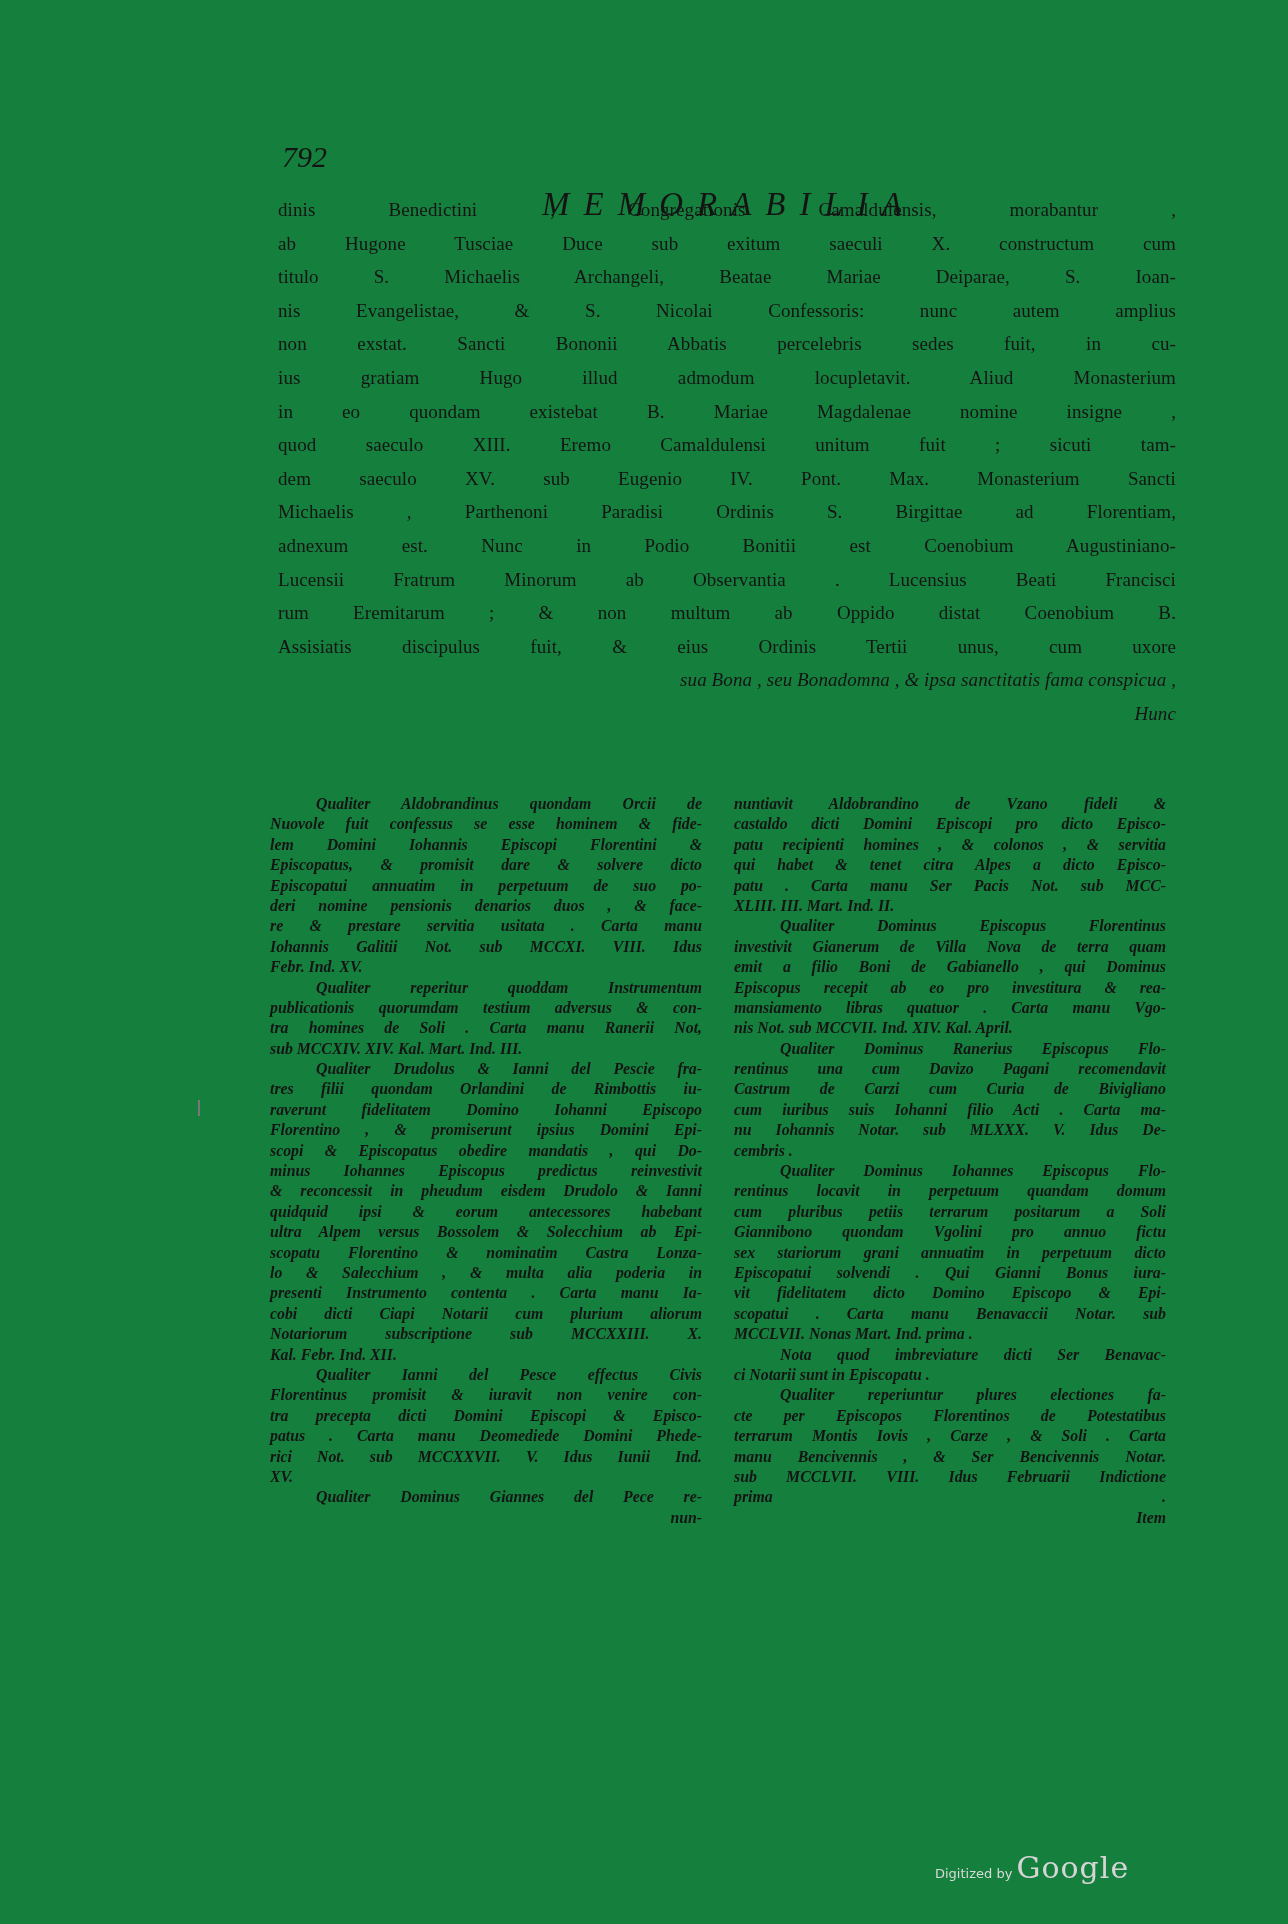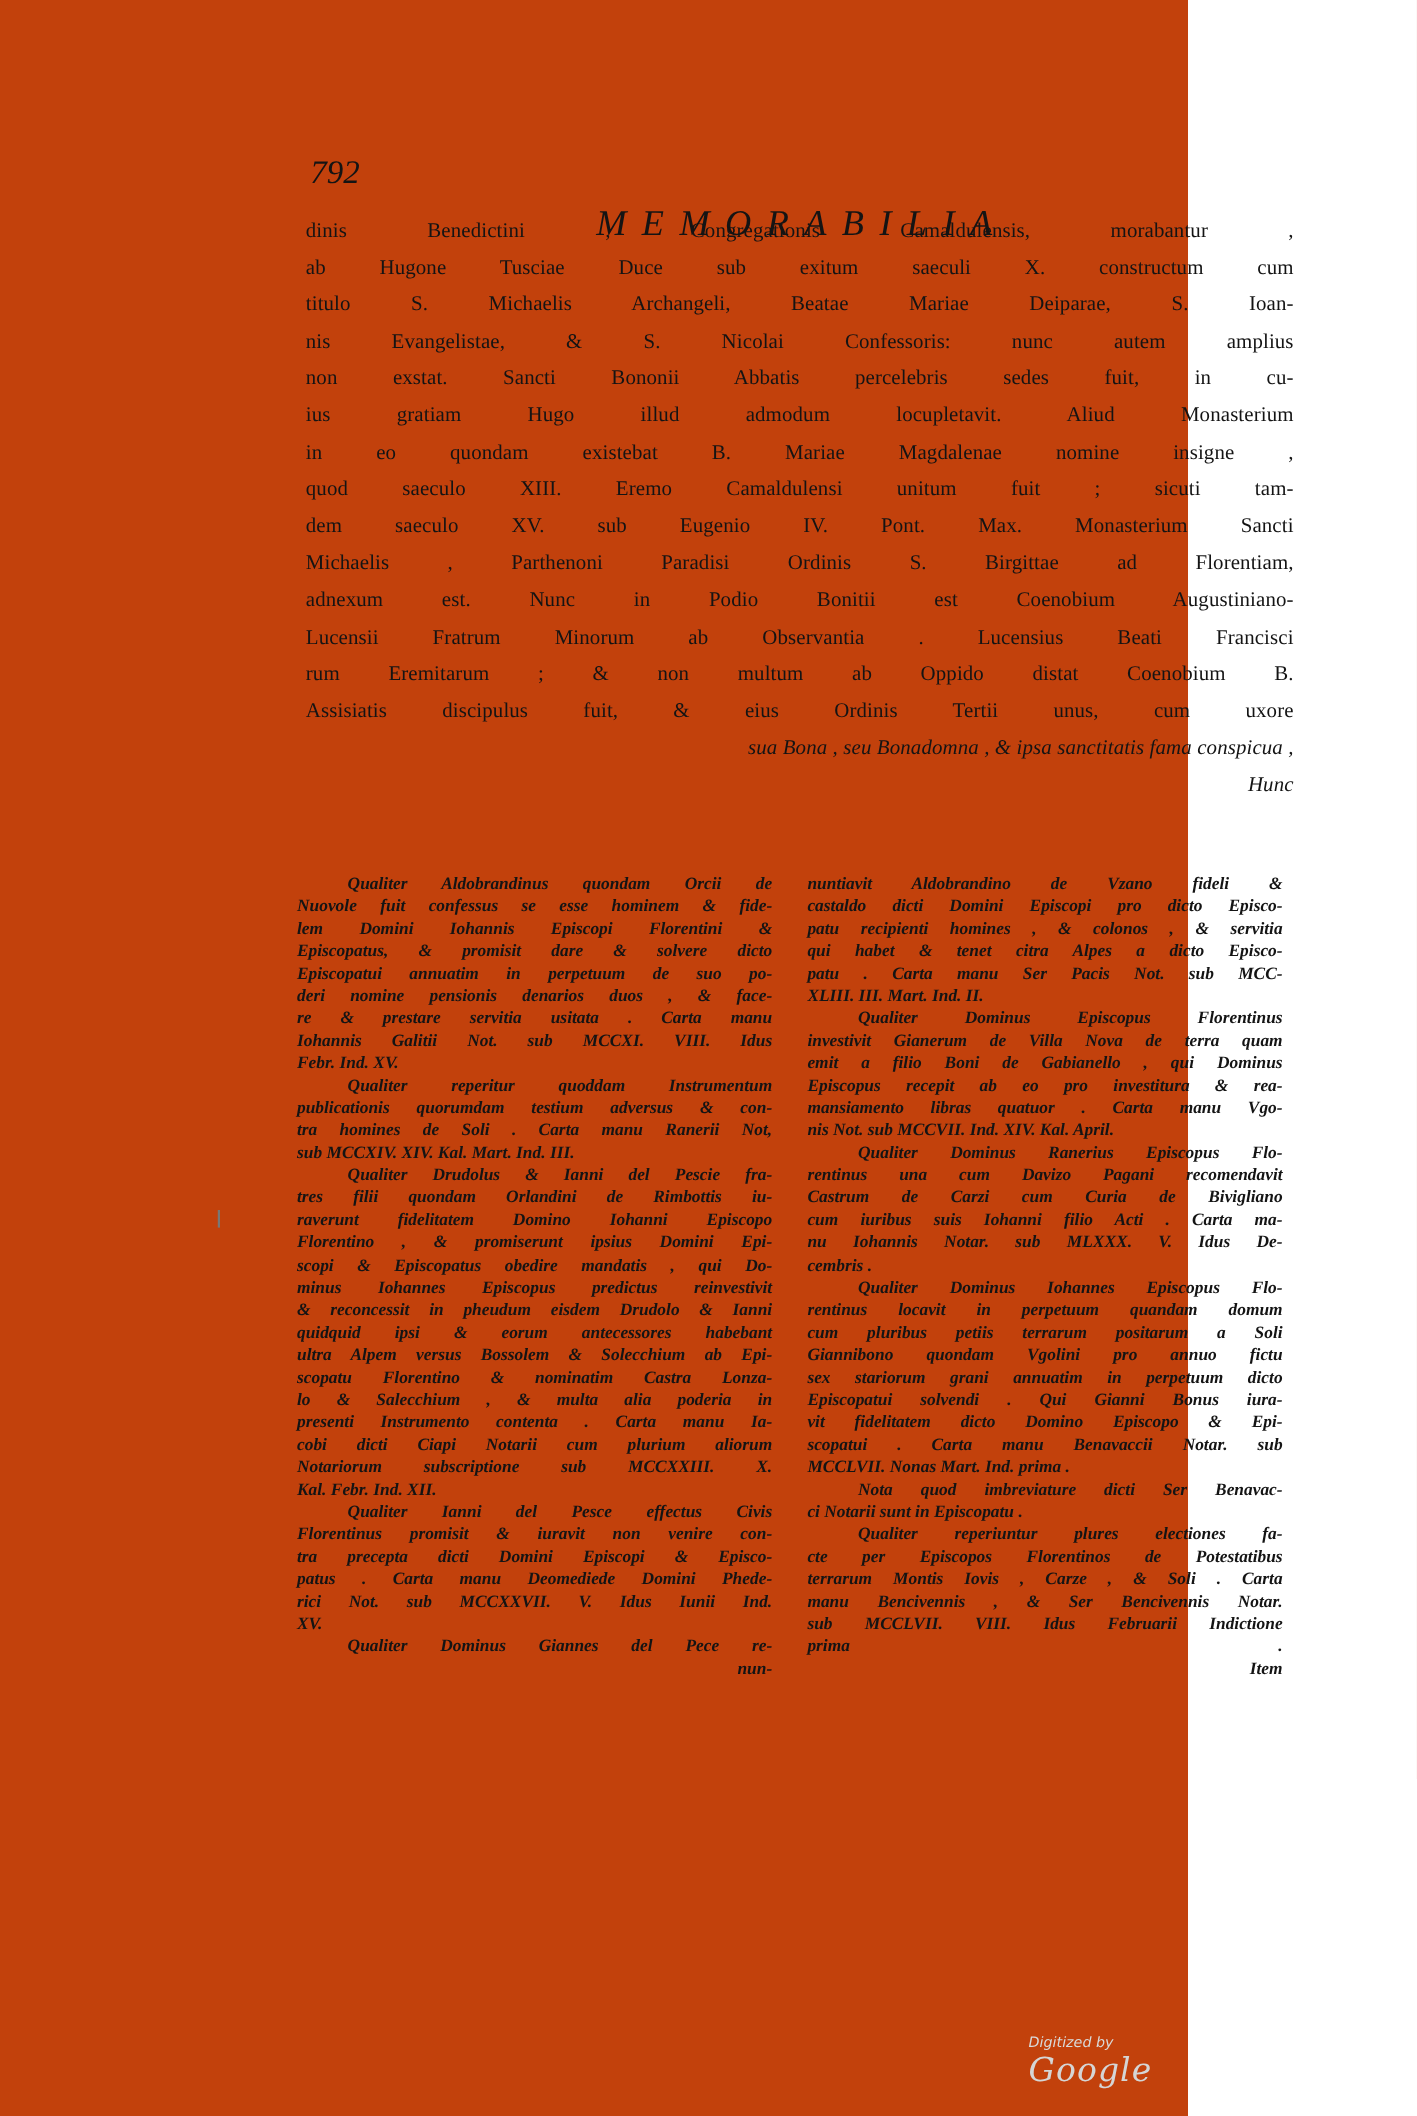--- a/index.html
+++ b/index.html
@@ -1,20 +1,20 @@
 <!DOCTYPE html>
 <html><head>
 <meta charset="utf-8">
 <style>
   html, body { margin: 0; padding: 0; background: #ffffff; }
   body {
     width: 1288px; height: 1924px; position: relative; overflow: hidden;
     font-family: "Liberation Serif", "DejaVu Serif", serif; color: #141414;
   }
-  .page { position: absolute; left: 0; top: 0; width: 1080px; height: 1924px; background: #c2410c; }
+  .page { position: absolute; left: 0; top: 0; width: 1288px; height: 1924px; background: #15803d; }
 
   .running-head { position: absolute; top: 140px; left: 282px; width: 900px; height: 40px; }
   .page-number { position: absolute; left: 0; top: 0; font-size: 30px; font-style: italic; }
   .running-title { position: absolute; left: 260px; top: -2px; font-size: 33px; font-style: italic; letter-spacing: 14px; margin-top: 48px; }
 
   .main-text { position: absolute; left: 278px; top: 193px; width: 898px; }
   .main-line {
     font-size: 19px; line-height: 33.6px; height: 33.6px; white-space: nowrap;
     text-align: justify; text-align-last: justify; letter-spacing: 0.1px;
   }
@@ -29,21 +29,21 @@
     font-style: italic; font-weight: bold;
     text-align: justify; text-align-last: justify;
   }
   .note-line.indent { padding-left: 46px; }
   .note-line.short { text-align-last: left; }
   .note-line.right-end { text-align-last: right; }
 
   .margin-mark { position: absolute; left: 198px; top: 1100px; width: 2px; height: 16px; background: #777; }
   .watermark {
     position: absolute; left: 935px; top: 1850px; font-family: "DejaVu Sans", sans-serif;
-    color: #d9d9d9; font-size: 13px; font-style: italic;
+    color: #d9d9d9; font-size: 13px;
   }
   .watermark .brand { font-family: "DejaVu Serif", serif; font-size: 30px; color: #d5d5d5; letter-spacing: 1px; }
 </style>
 </head>
 <body>
 
 <div class="page">
 
   <div class="running-head">
     <span class="page-number">792</span>

